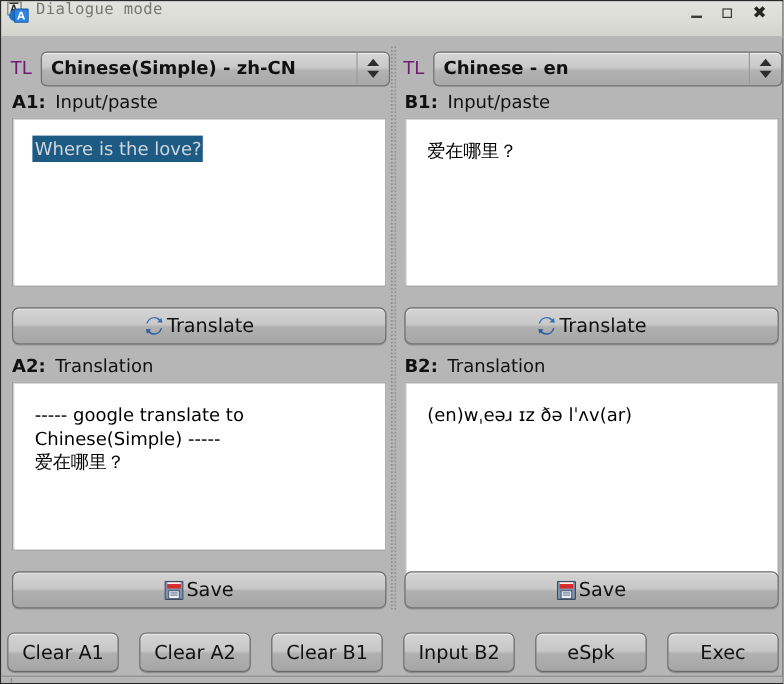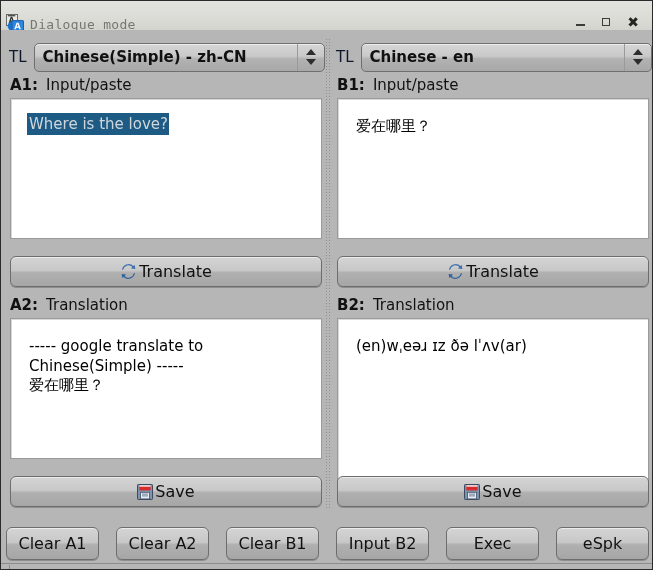--- a/index.html
+++ b/index.html
@@ -23,21 +23,21 @@
   
   .titlebar {
     position: absolute;
     left: 0; top: 0;
     width: 653px;
     height: 32px;
     box-sizing: border-box;
     background: linear-gradient(to bottom, #e2e2de 0%, #dcdcd7 55%, #d2d2cd 100%);
     border-bottom: 1px solid #7b7b76;
     display: flex;
-    align-items: flex-end;
+    align-items: flex-start;
   }
   .tb-icon {
     position: relative;
     width: 18px;
     height: 18px;
     margin-left: 5px;
     margin-right: 6px;
     flex: 0 0 auto;
   }
   .tb-title {
@@ -113,21 +113,21 @@
     position: absolute;
     top: 12px;
     left: 0;
     height: 30px;
     display: flex;
     align-items: center;
     width: 318px;
   }
   .tl-label {
     font-size: 15px;
-    color: #0f172a;
+    color: #701a75;
     margin-right: 7px;
     margin-left: 2px;
     white-space: nowrap;
   }
   .combo {
     position: relative;
     flex: 1 1 auto;
     height: 29px;
     box-sizing: border-box;
     border: 1px solid #6f6f6f;
@@ -427,19 +427,19 @@
         </span>
         <span>Save</span>
       </div>
     </div>
 
     <div class="bottombar">
       <div class="btn-bottom">Clear A1</div>
       <div class="btn-bottom">Clear A2</div>
       <div class="btn-bottom">Clear B1</div>
       <div class="btn-bottom">Input B2</div>
+      <div class="btn-bottom">eSpk</div>
       <div class="btn-bottom">Exec</div>
-      <div class="btn-bottom">eSpk</div>
     </div>
 
     <div class="statusbar"></div>
   </div>
 </div>
 
 </body></html>

